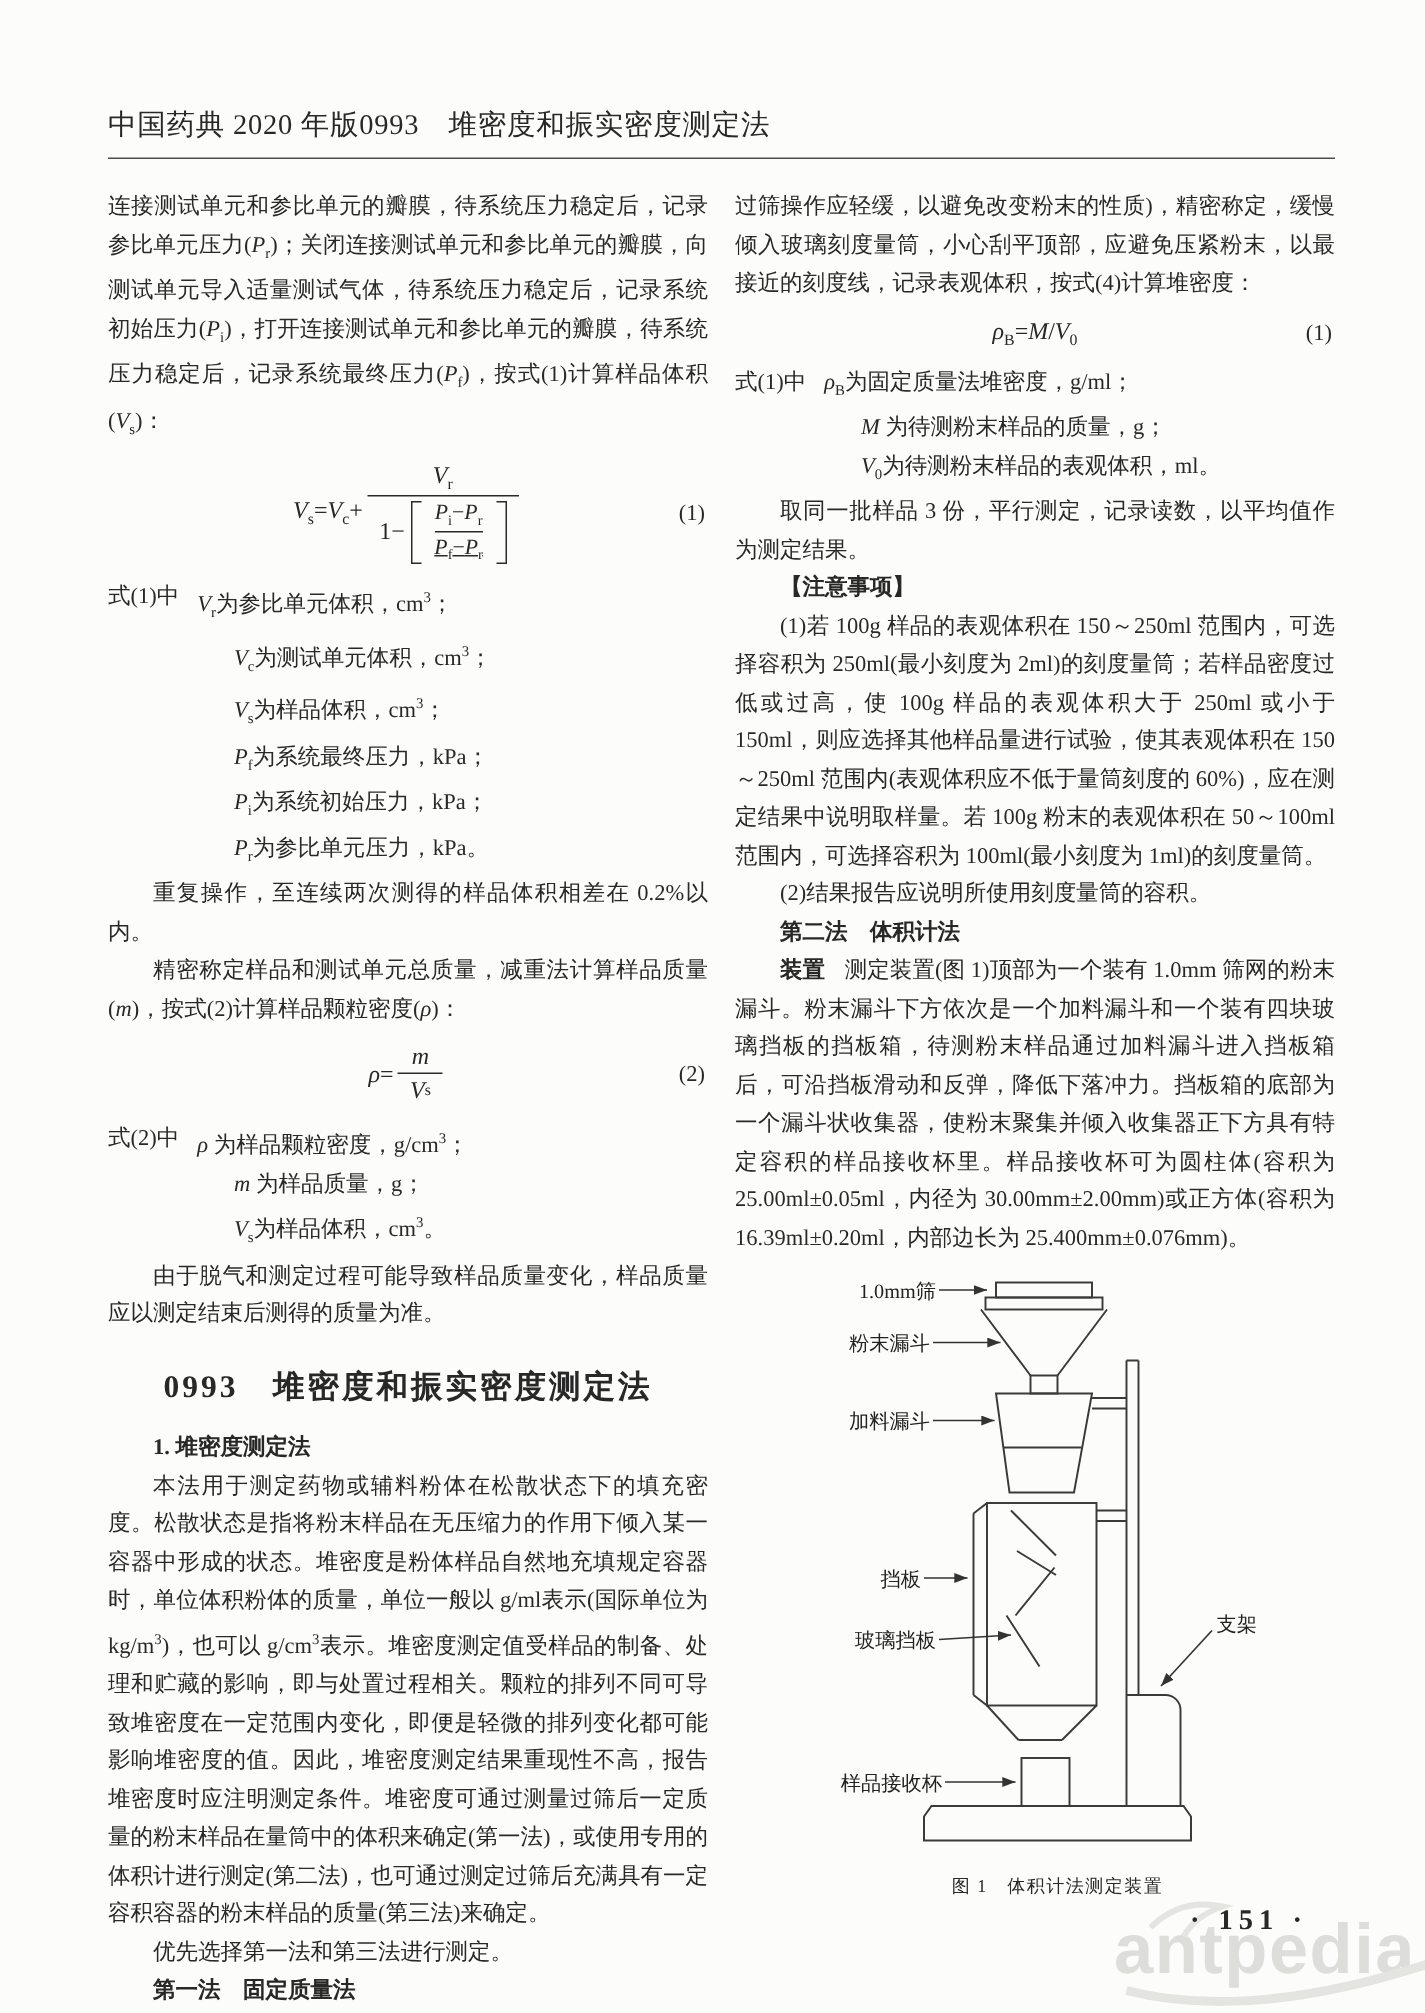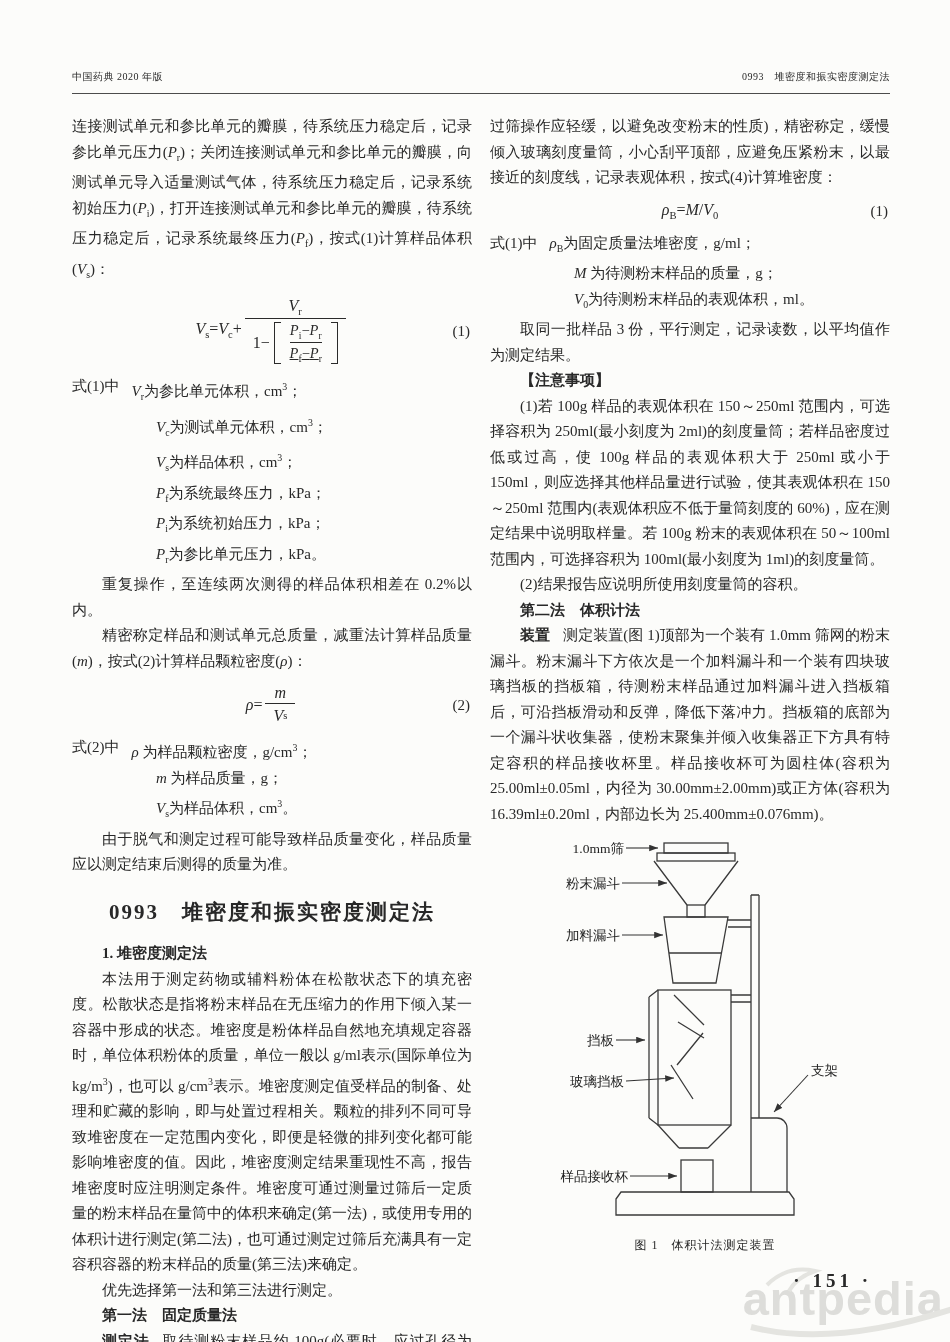--- a/index.html
+++ b/index.html
@@ -2,22 +2,22 @@
 <html><head>
 <meta charset="utf-8">
 <style>
   html,body{margin:0;padding:0;}
   body{
     width:950px;height:1342px;position:relative;overflow:hidden;
     background:#fcfcfa;color:#282828;
     font-family:"Liberation Serif","DejaVu Serif",serif;
   }
   .page-inner{position:absolute;top:70px;left:72px;width:818px;}
-  .pg-header{display:flex;justify-content:space-between;align-items:flex-end;
-    font-size:10px;letter-spacing:.5px;padding-bottom:9px;border-bottom:1.7px solid #4c4c4c;}
+  .pg-header{display:flex;align-items:flex-end;
+    font-size:19px;letter-spacing:.5px;padding-bottom:9px;border-bottom:1.7px solid #4c4c4c;}
   .columns{display:flex;gap:18px;margin-top:20px;align-items:flex-start;}
   .col{width:400px;font-size:15px;line-height:25.5px;text-align:justify;}
   .para{margin:0;}
   .indent{text-indent:2em;}
   .subhead{font-weight:bold;}
   .lead{font-weight:bold;margin-right:13px;}
   
   .formula{position:relative;display:flex;justify-content:center;align-items:center;
     font-size:16px;margin:9px 0;line-height:1.25;}
   .eqno{position:absolute;right:2px;top:50%;transform:translateY(-50%);font-size:15px;}

